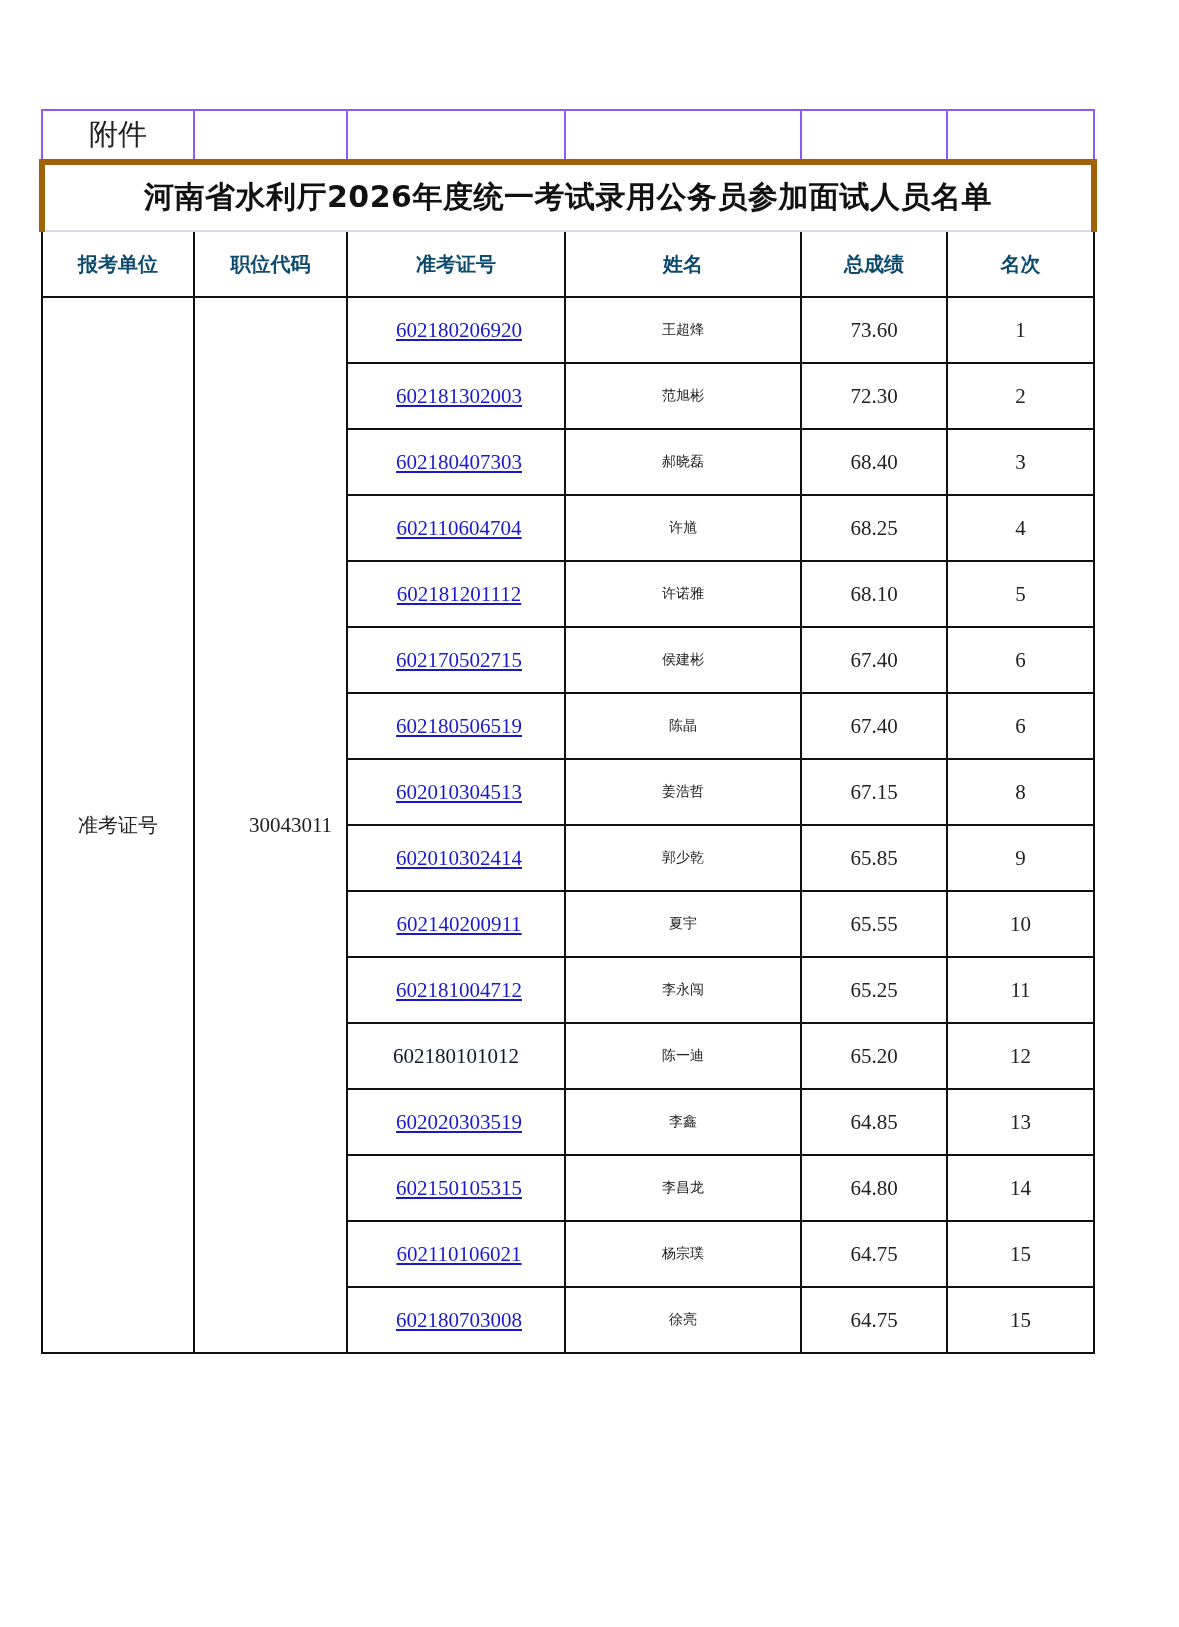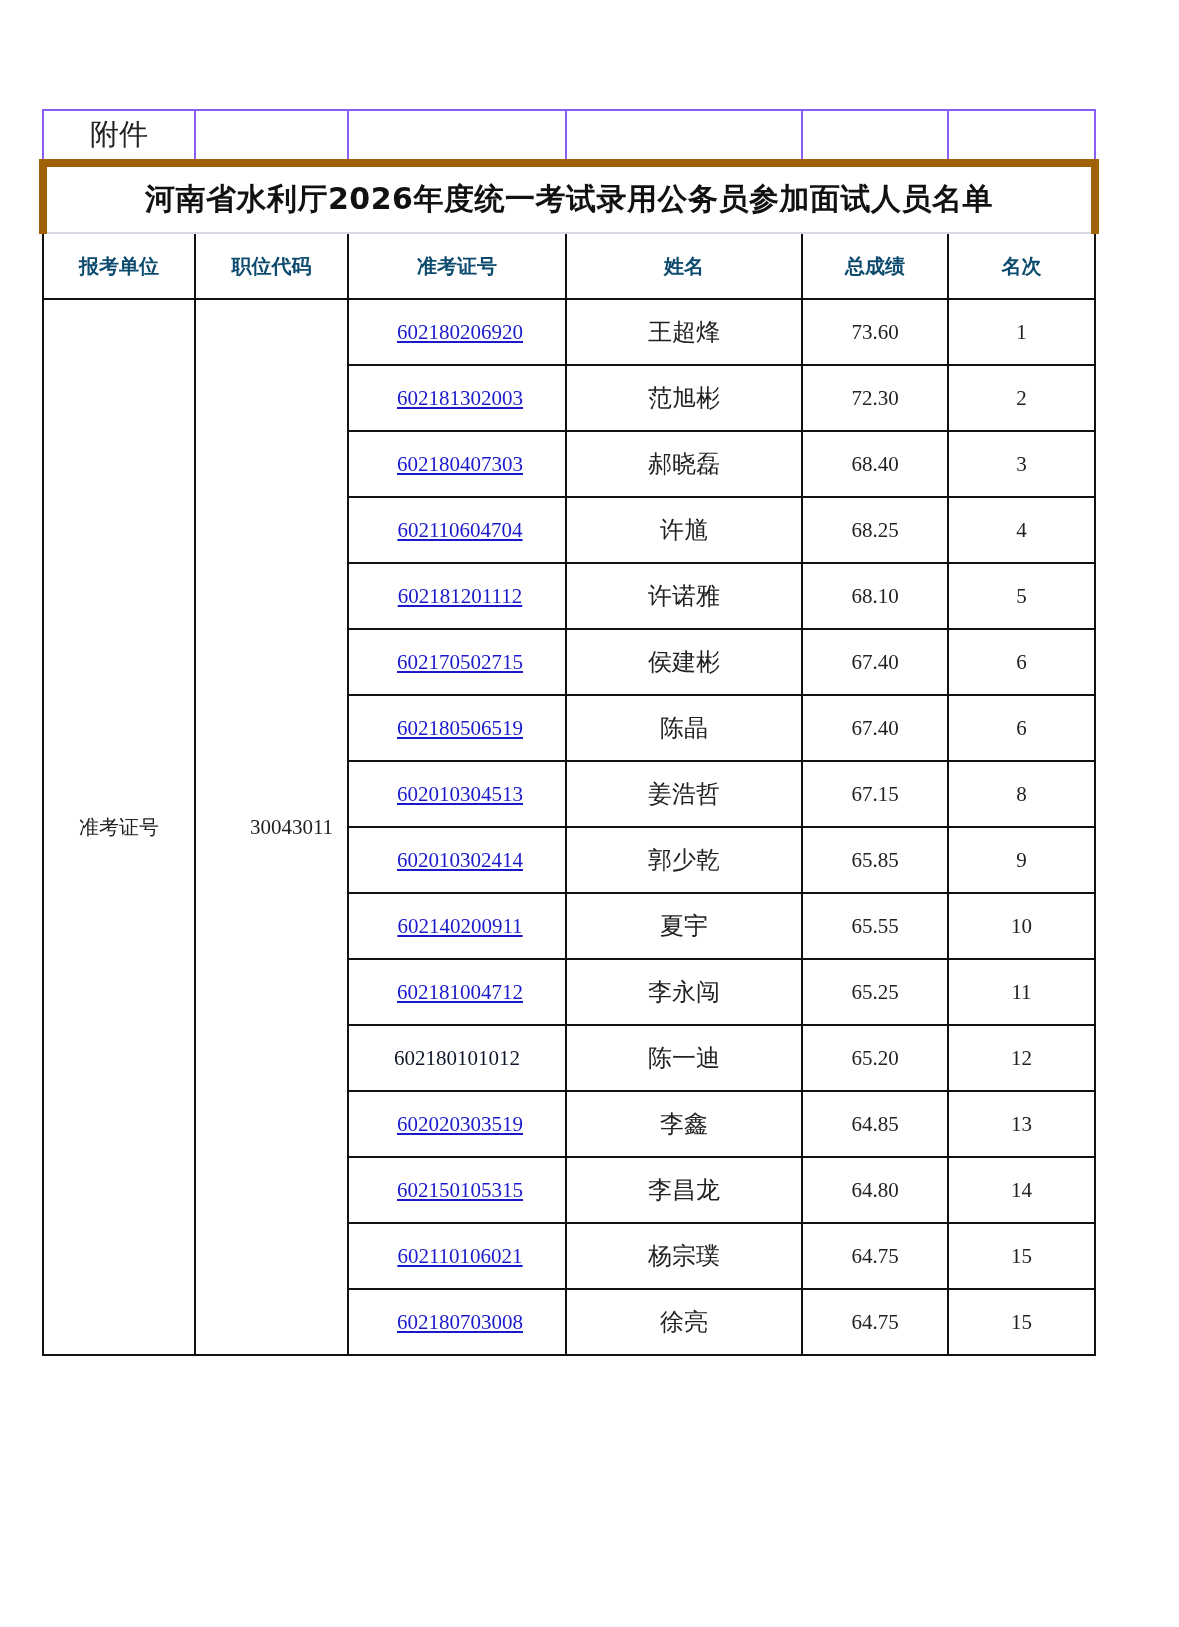--- a/index.html
+++ b/index.html
@@ -4,26 +4,26 @@
 <style>
   html, body { margin: 0; padding: 0; background: #ffffff; }
   body { width: 1179px; height: 1627px; position: relative; font-family: "DejaVu Sans", sans-serif; }
   .sheet {
     position: absolute; left: 39px; top: 109px; width: 1052px;
     border-collapse: collapse; table-layout: fixed;
   }
   .sheet td { padding: 0; text-align: center; vertical-align: middle; }
   .r-attach td { height: 48px; border: 2px solid #8b5cf6; }
   .r-attach .attach-cell { font-size: 29px; color: #222; font-family: "DejaVu Sans", sans-serif; }
-  .r-title td { height: 65px; border: 8px solid #a16207; border-bottom: 2px solid #d8d8e2; }
+  .r-title td { height: 65px; border: 6px solid #a16207; border-bottom: 2px solid #d8d8e2; }
   .r-title .title-cell { font-size: 30px; font-weight: bold; color: #111; letter-spacing: 0.5px; }
   .r-head td { height: 64px; border: 2px solid #111; border-top: 2px solid #d8d8e2; font-weight: bold; font-size: 20px; color: #0c4a6e; }
   .r-data td { height: 64px; border: 2px solid #111; font-size: 20px; color: #222; }
   .r-data .num { font-family: "Liberation Serif", serif; font-size: 21px; margin-left: 40px; }
-  .r-data .name { font-family: "DejaVu Sans", sans-serif; font-size: 24px; margin-left: 28px; }
+  .r-data .name { font-family: "DejaVu Sans", sans-serif; font-size: 14px; margin-left: 28px; }
   .r-data a.exam-link { color: #1a1acc; text-decoration: underline; font-family: "Liberation Serif", serif; font-size: 21px; margin-left: 6px; }
   .r-data span.exam-plain { color: #0f172a; font-family: "Liberation Serif", serif; font-size: 21px; }
   .merged { font-size: 20px; color: #222; }
   .merged.code { font-family: "Liberation Serif", serif; font-size: 21px; padding-left: 40px; }
 </style>
 </head>
 <body>
 
 <table class="sheet">
   <colgroup>

